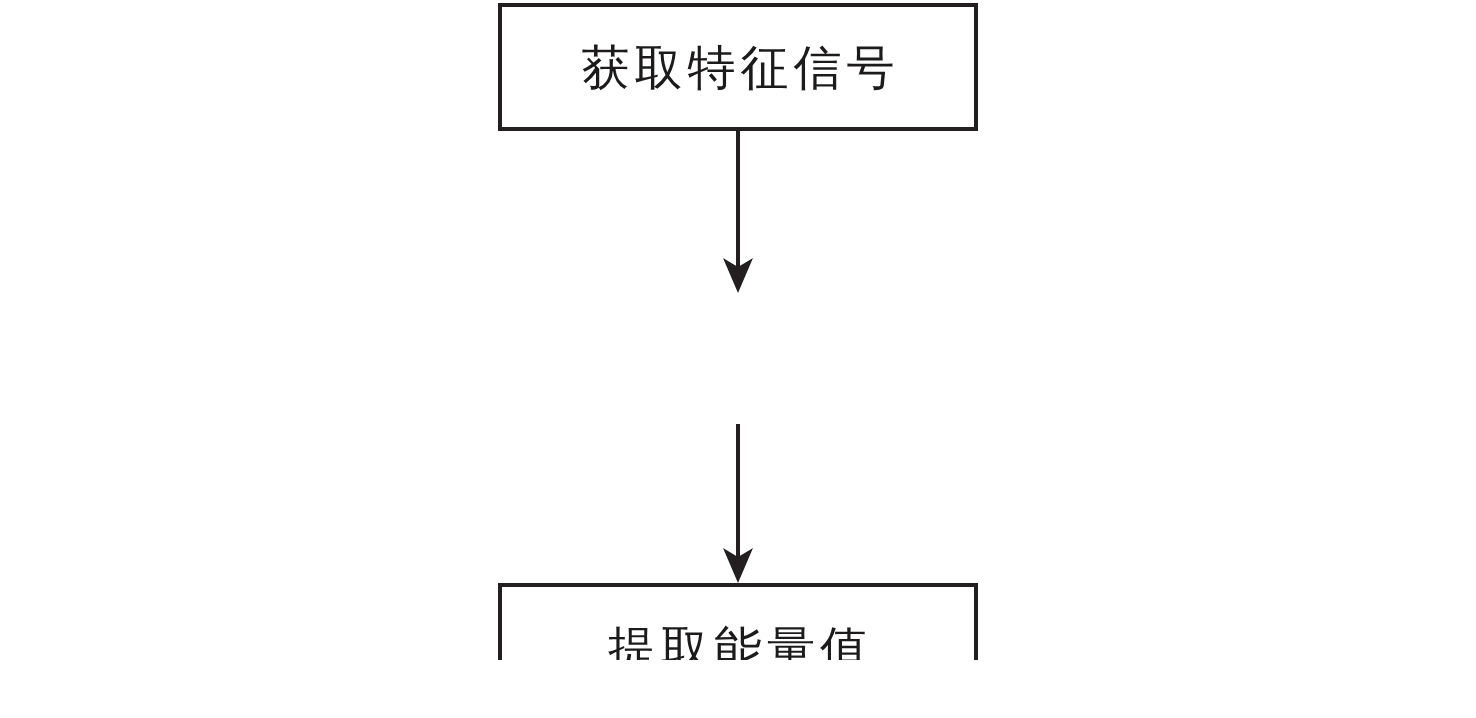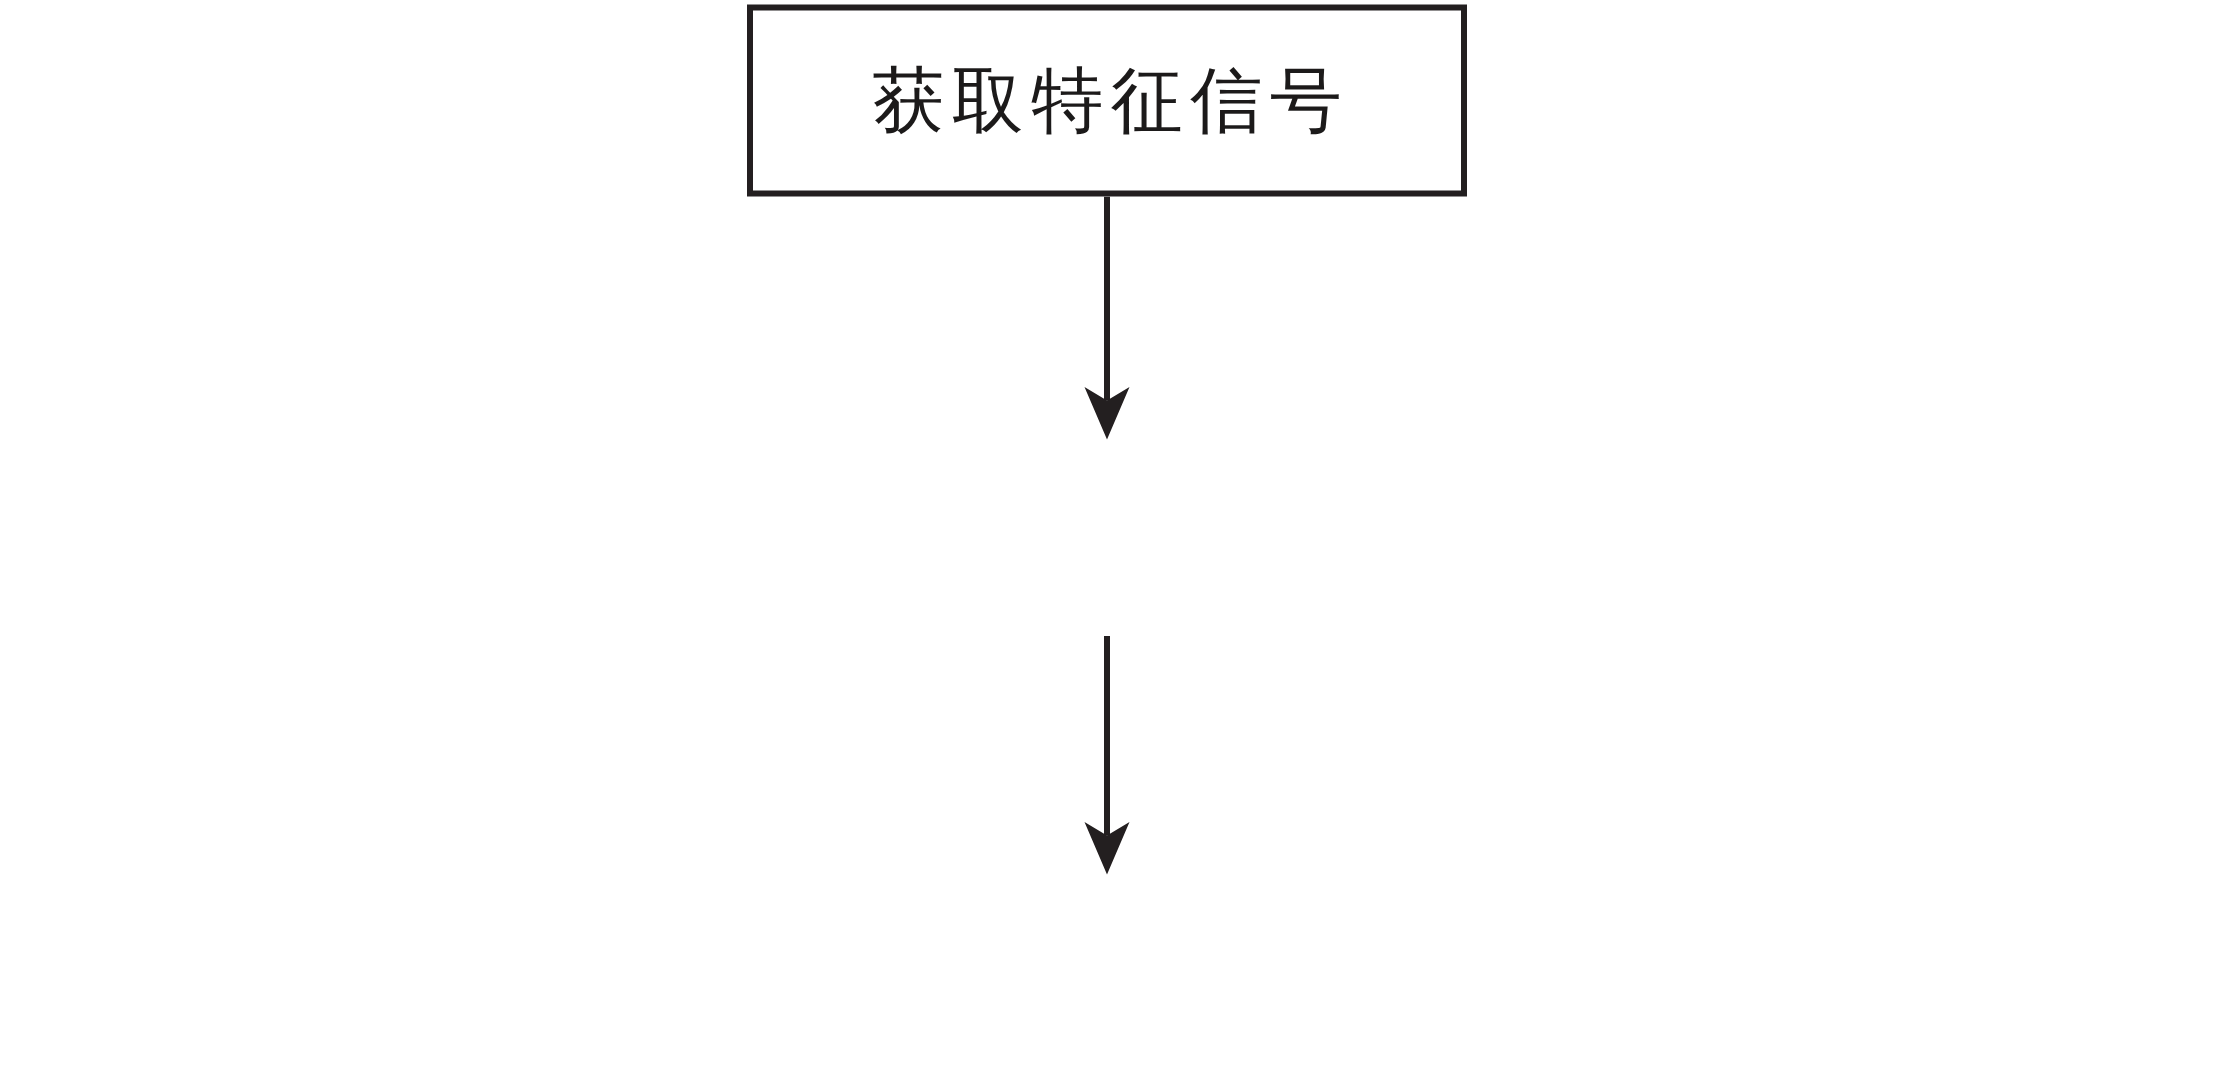--- a/index.html
+++ b/index.html
@@ -75,14 +75,17 @@
       <line x1="738" y1="424" x2="738" y2="557"></line>
       <polygon points="738,583 723,548 738,557 753,548"></polygon>
     </g>
   </svg>
 
   <div class="flow-box box1">
     <span class="flow-label">获取特征信号</span>
   </div>
 
 
+  <div class="flow-box box3">
+    <span class="flow-label">提取能量值</span>
+  </div>
 
 </div>
 
 </body></html>

